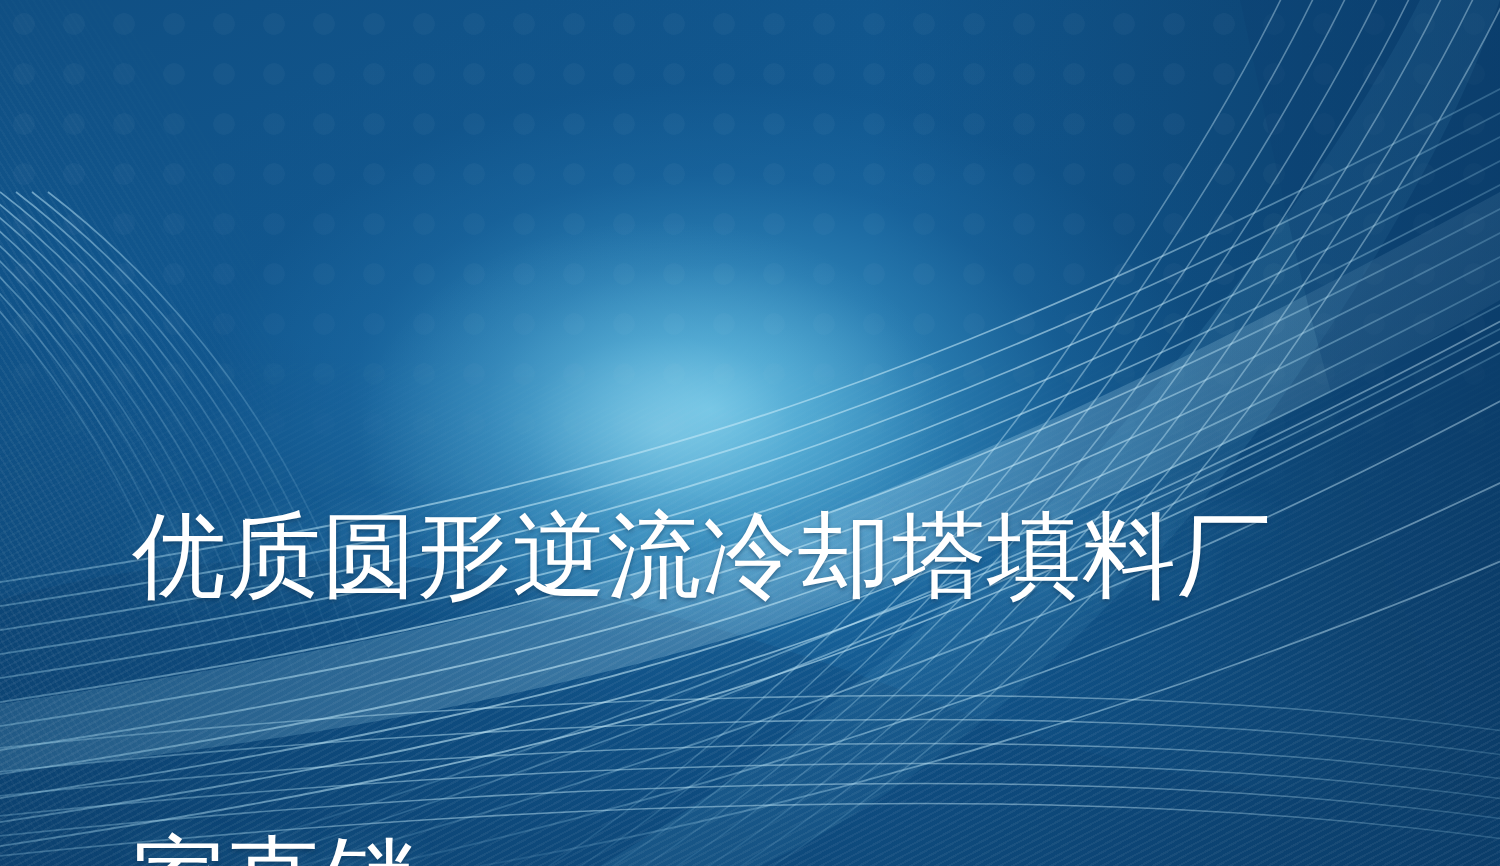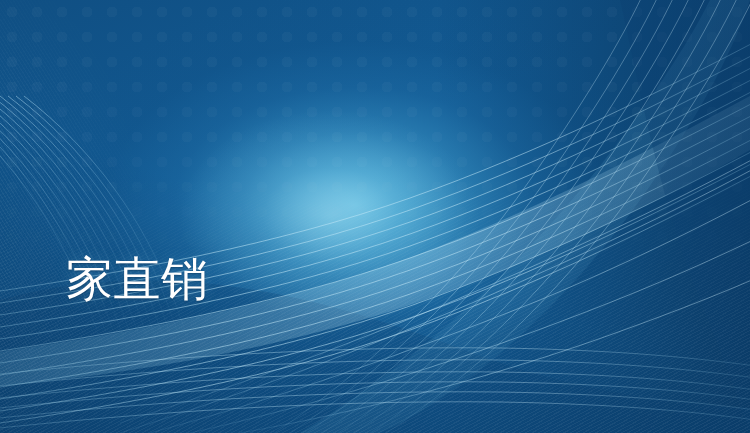--- a/index.html
+++ b/index.html
@@ -246,16 +246,17 @@
       <path d="M150,433 C280,398 410,352 540,300 C640,258 710,222 770,190"></path>
       <path d="M190,433 C320,404 450,364 570,318 C660,284 720,256 770,232"></path>
       <path d="M240,433 C360,412 480,380 590,342 C670,314 730,290 770,272"></path>
     </g>
   </svg>
 
   <div class="layer bg-hatch"></div>
   <div class="layer bg-hatch-left"></div>
 
   <div id="headline">
+    <div>优质圆形逆流冷却塔填料厂</div>
     <div>家直销</div>
   </div>
 
 </div>
 
 </body></html>

